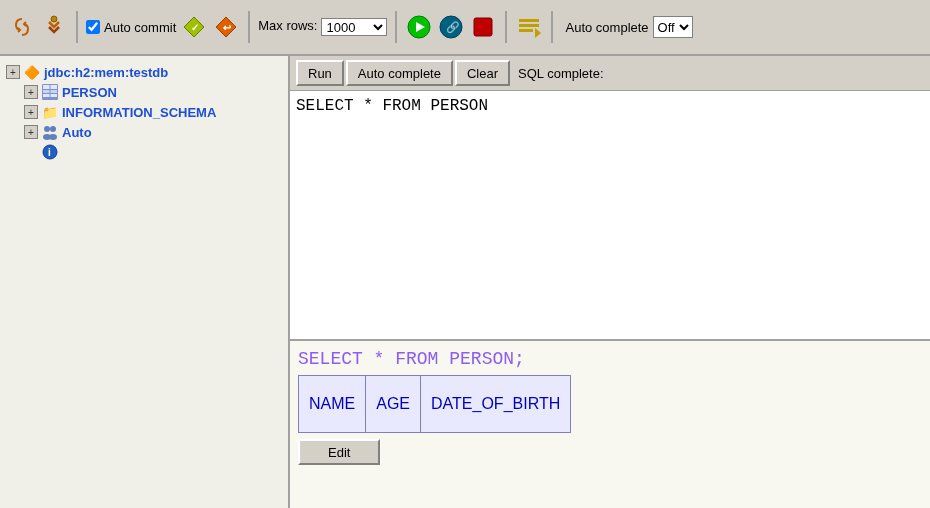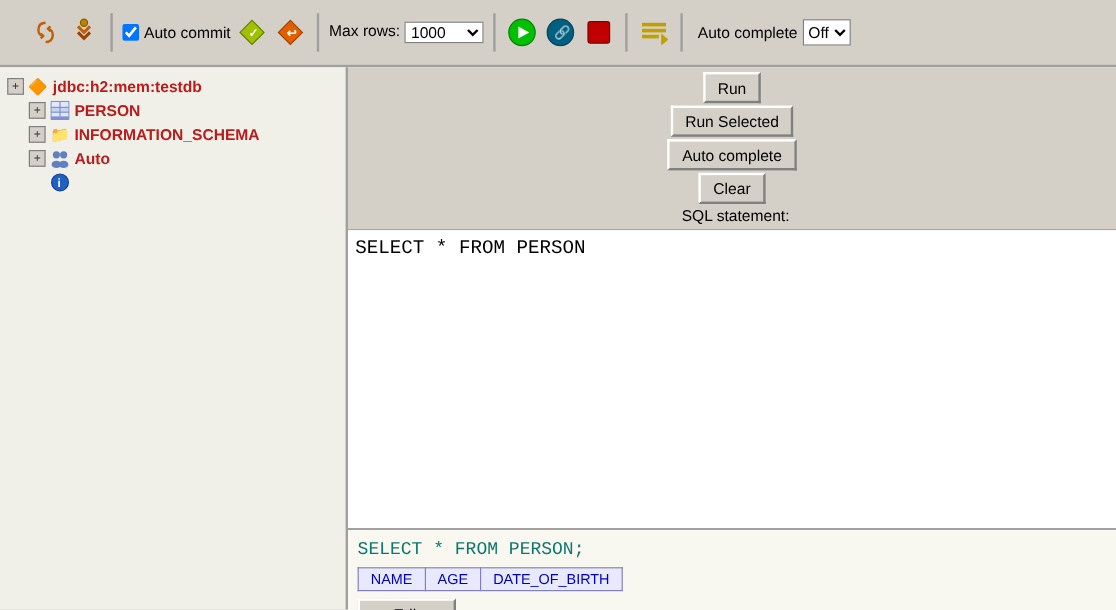--- a/index.html
+++ b/index.html
@@ -11,21 +11,21 @@
       height: 508px;
       overflow: hidden;
     }
 
     
     #toolbar {
       display: flex;
       align-items: center;
       background: #d4d0c8;
       border-bottom: 2px solid #a0a0a0;
-      padding: 4px 24px;
+      padding: 4px 8px;
       gap: 4px;
       height: 56px;
     }
 
     .toolbar-icon {
       width: 28px;
       height: 28px;
       display: flex;
       align-items: center;
       justify-content: center;
@@ -130,21 +130,21 @@
       display: flex;
       align-items: center;
       justify-content: center;
       font-size: 13px;
       flex-shrink: 0;
     }
 
     .item-label {
       font-size: 13px;
       font-weight: bold;
-      color: #b91c1c;
+      color: #1d4ed8;
     }
 
     .db-item .item-icon { color: #c8a000; }
     .table-item .item-icon { color: #4060c0; }
     .schema-item .item-icon { color: #e0a020; }
     .users-item .item-icon { color: #6080c0; }
     .info-item .item-icon { color: #2060c0; }
 
     
     #right-panel {
@@ -155,21 +155,20 @@
     }
 
     
     #button-bar {
       display: flex;
       align-items: center;
       background: #d4d0c8;
       border-bottom: 1px solid #a0a0a0;
       padding: 4px 6px;
       gap: 2px;
-      flex-direction: column;
     }
 
     .sql-btn {
       padding: 3px 10px;
       font-size: 13px;
       background: #d4d0c8;
       border: 2px solid;
       border-color: #ffffff #808080 #808080 #ffffff;
       cursor: pointer;
       height: 26px;
@@ -205,35 +204,35 @@
     
     #results-area {
       flex: 1;
       background: #f8f8f0;
       padding: 8px;
       overflow-y: auto;
     }
 
     .query-text {
       font-family: 'Courier New', monospace;
-      font-size: 15px;
+      font-size: 18px;
       margin-bottom: 6px;
-      color: #0f766e;
+      color: #8b5cf6;
     }
 
     .results-table {
       border-collapse: collapse;
       margin-bottom: 6px;
     }
 
     .results-table th {
       background: #e8e8ff;
       border: 1px solid #8080c0;
-      padding: 2px 10px;
-      font-size: 12px;
+      padding: 19px 10px;
+      font-size: 16px;
       font-weight: normal;
       color: #0000c0;
       text-align: left;
     }
 
     .results-info {
       font-size: 13px;
       color: #000;
       margin-bottom: 8px;
     }
@@ -402,24 +401,23 @@
         </div>
       </div>
     </div>
 
   </div>
 
   <div id="right-panel">
 
     <div id="button-bar">
       <button class="sql-btn">Run</button>
-      <button class="sql-btn">Run Selected</button>
       <button class="sql-btn">Auto complete</button>
       <button class="sql-btn">Clear</button>
-      <span class="sql-label">SQL statement:</span>
+      <span class="sql-label">SQL complete:</span>
     </div>
 
     <div id="sql-editor-container">
       <textarea id="sql-editor" spellcheck="false" style="">SELECT * FROM PERSON </textarea>
     </div>
 
     <div id="results-area">
       <div class="query-text">SELECT * FROM PERSON;</div>
 
       <table class="results-table">

